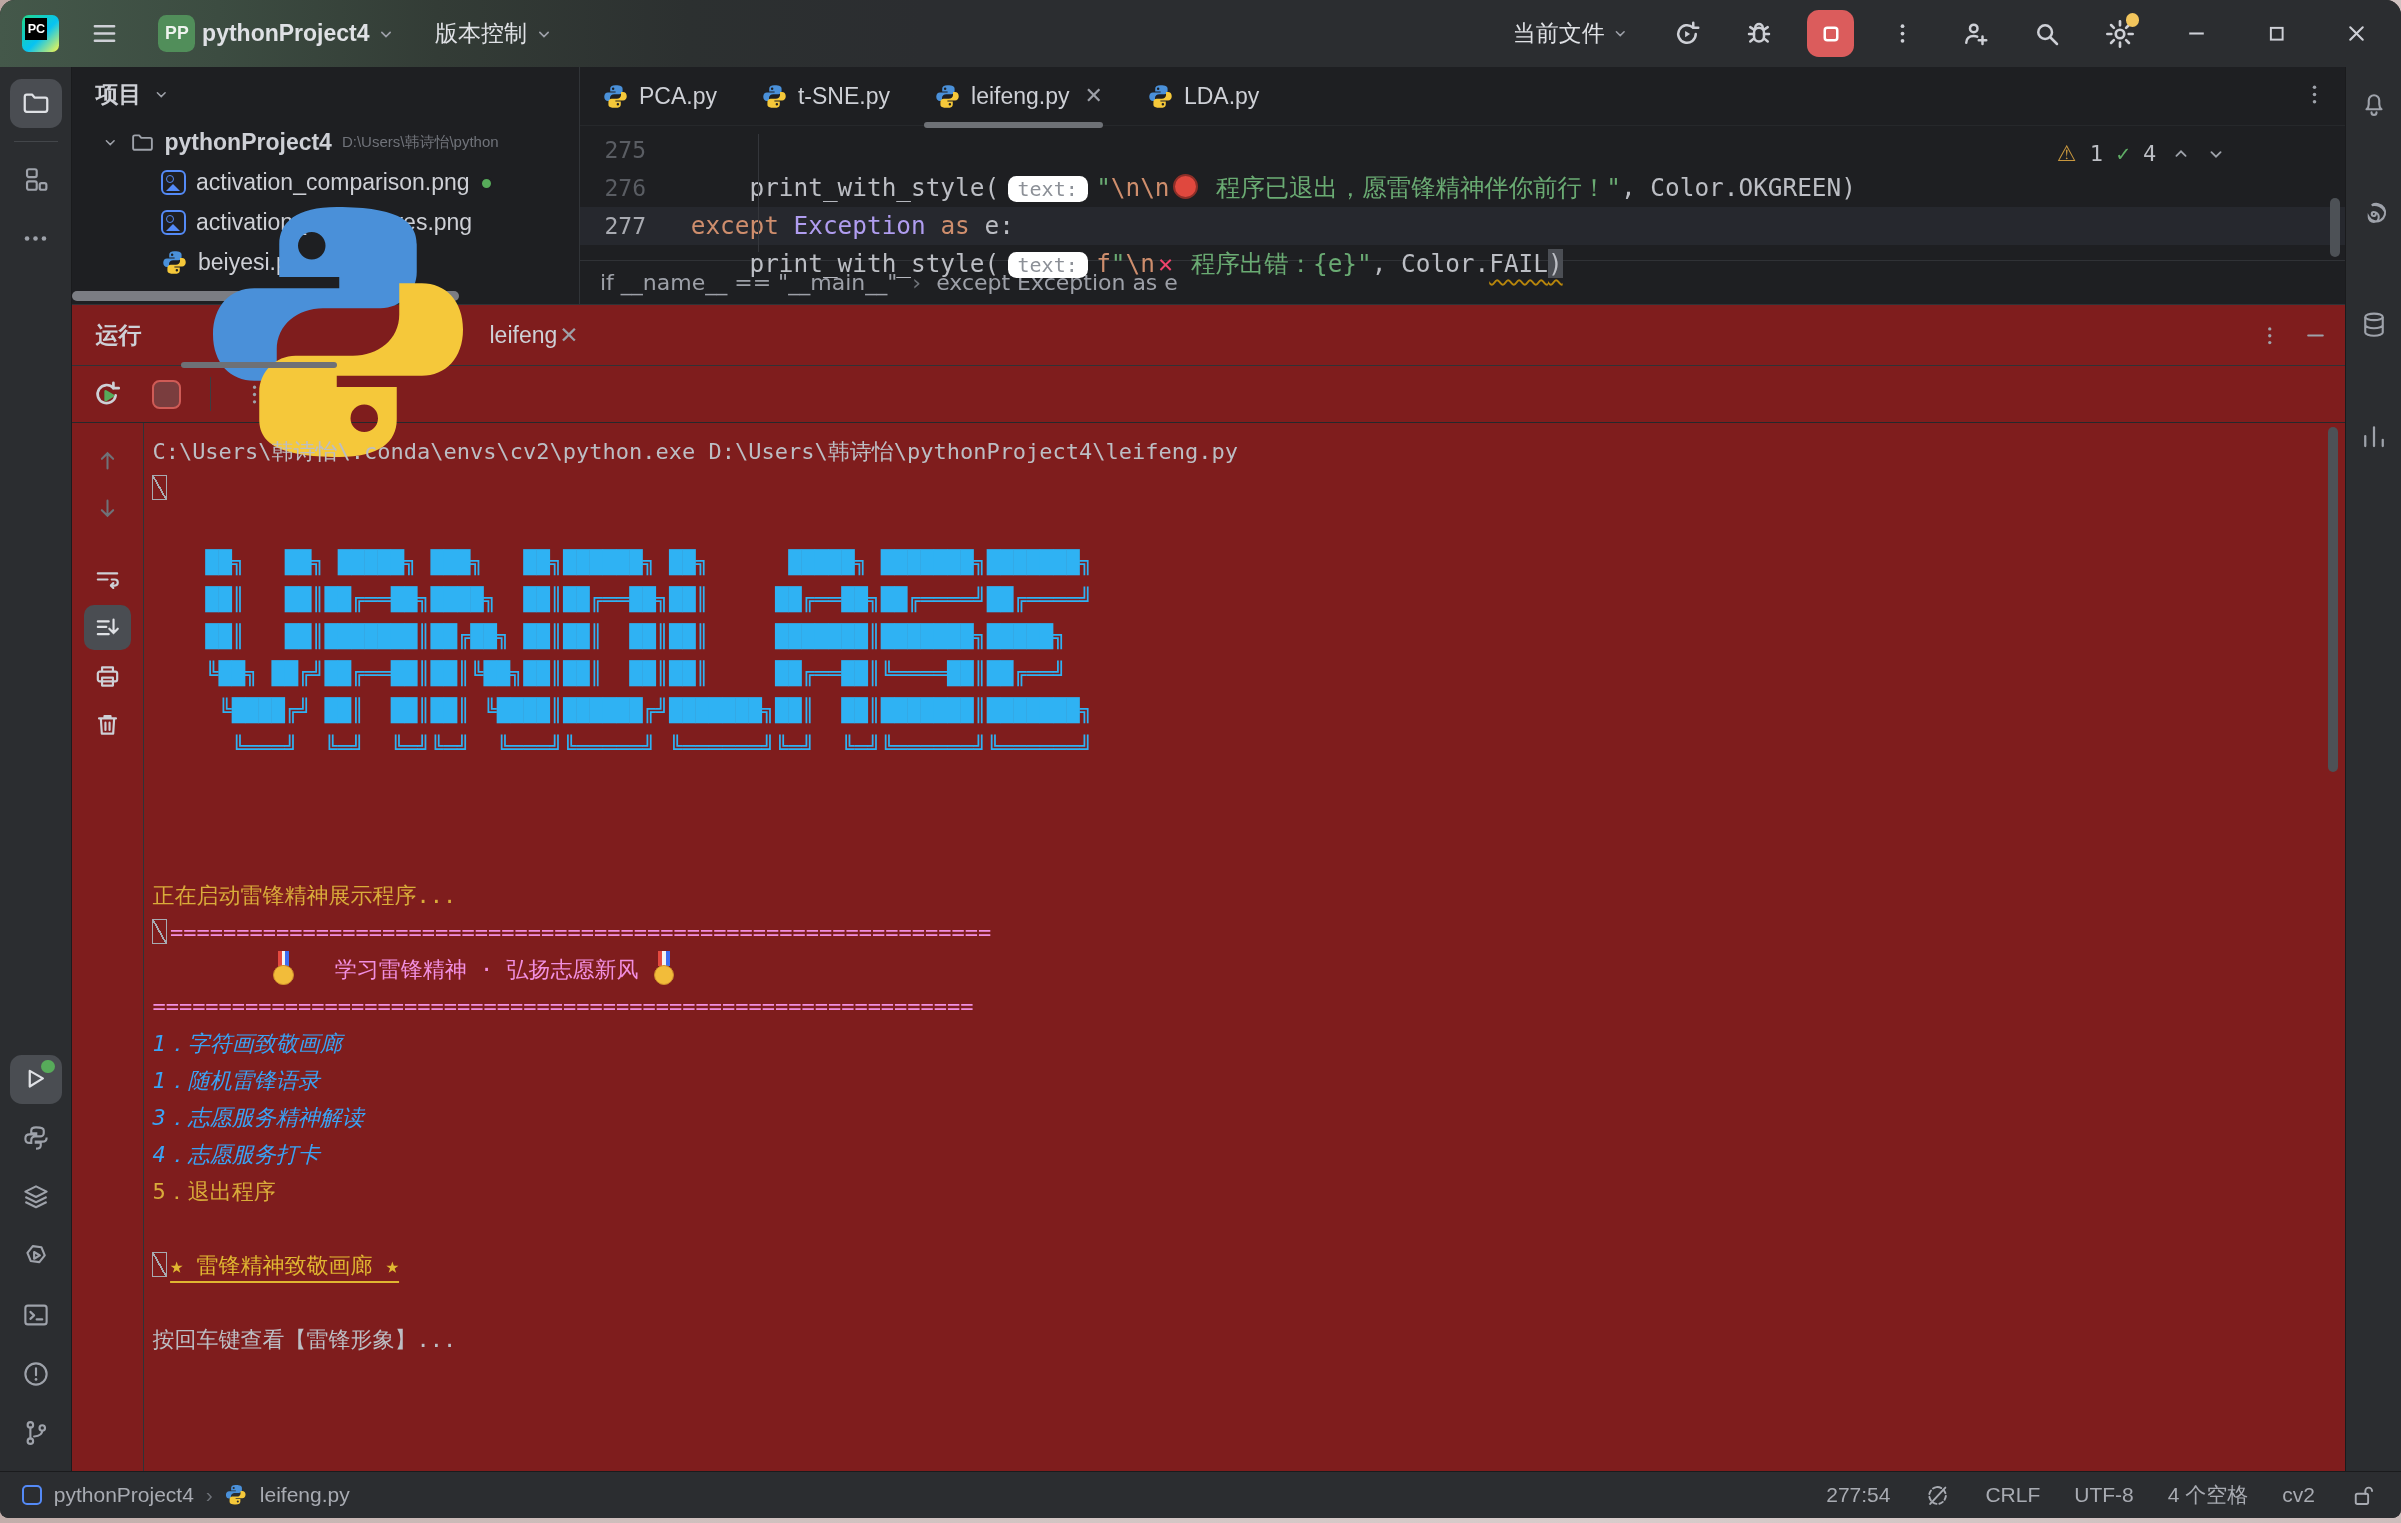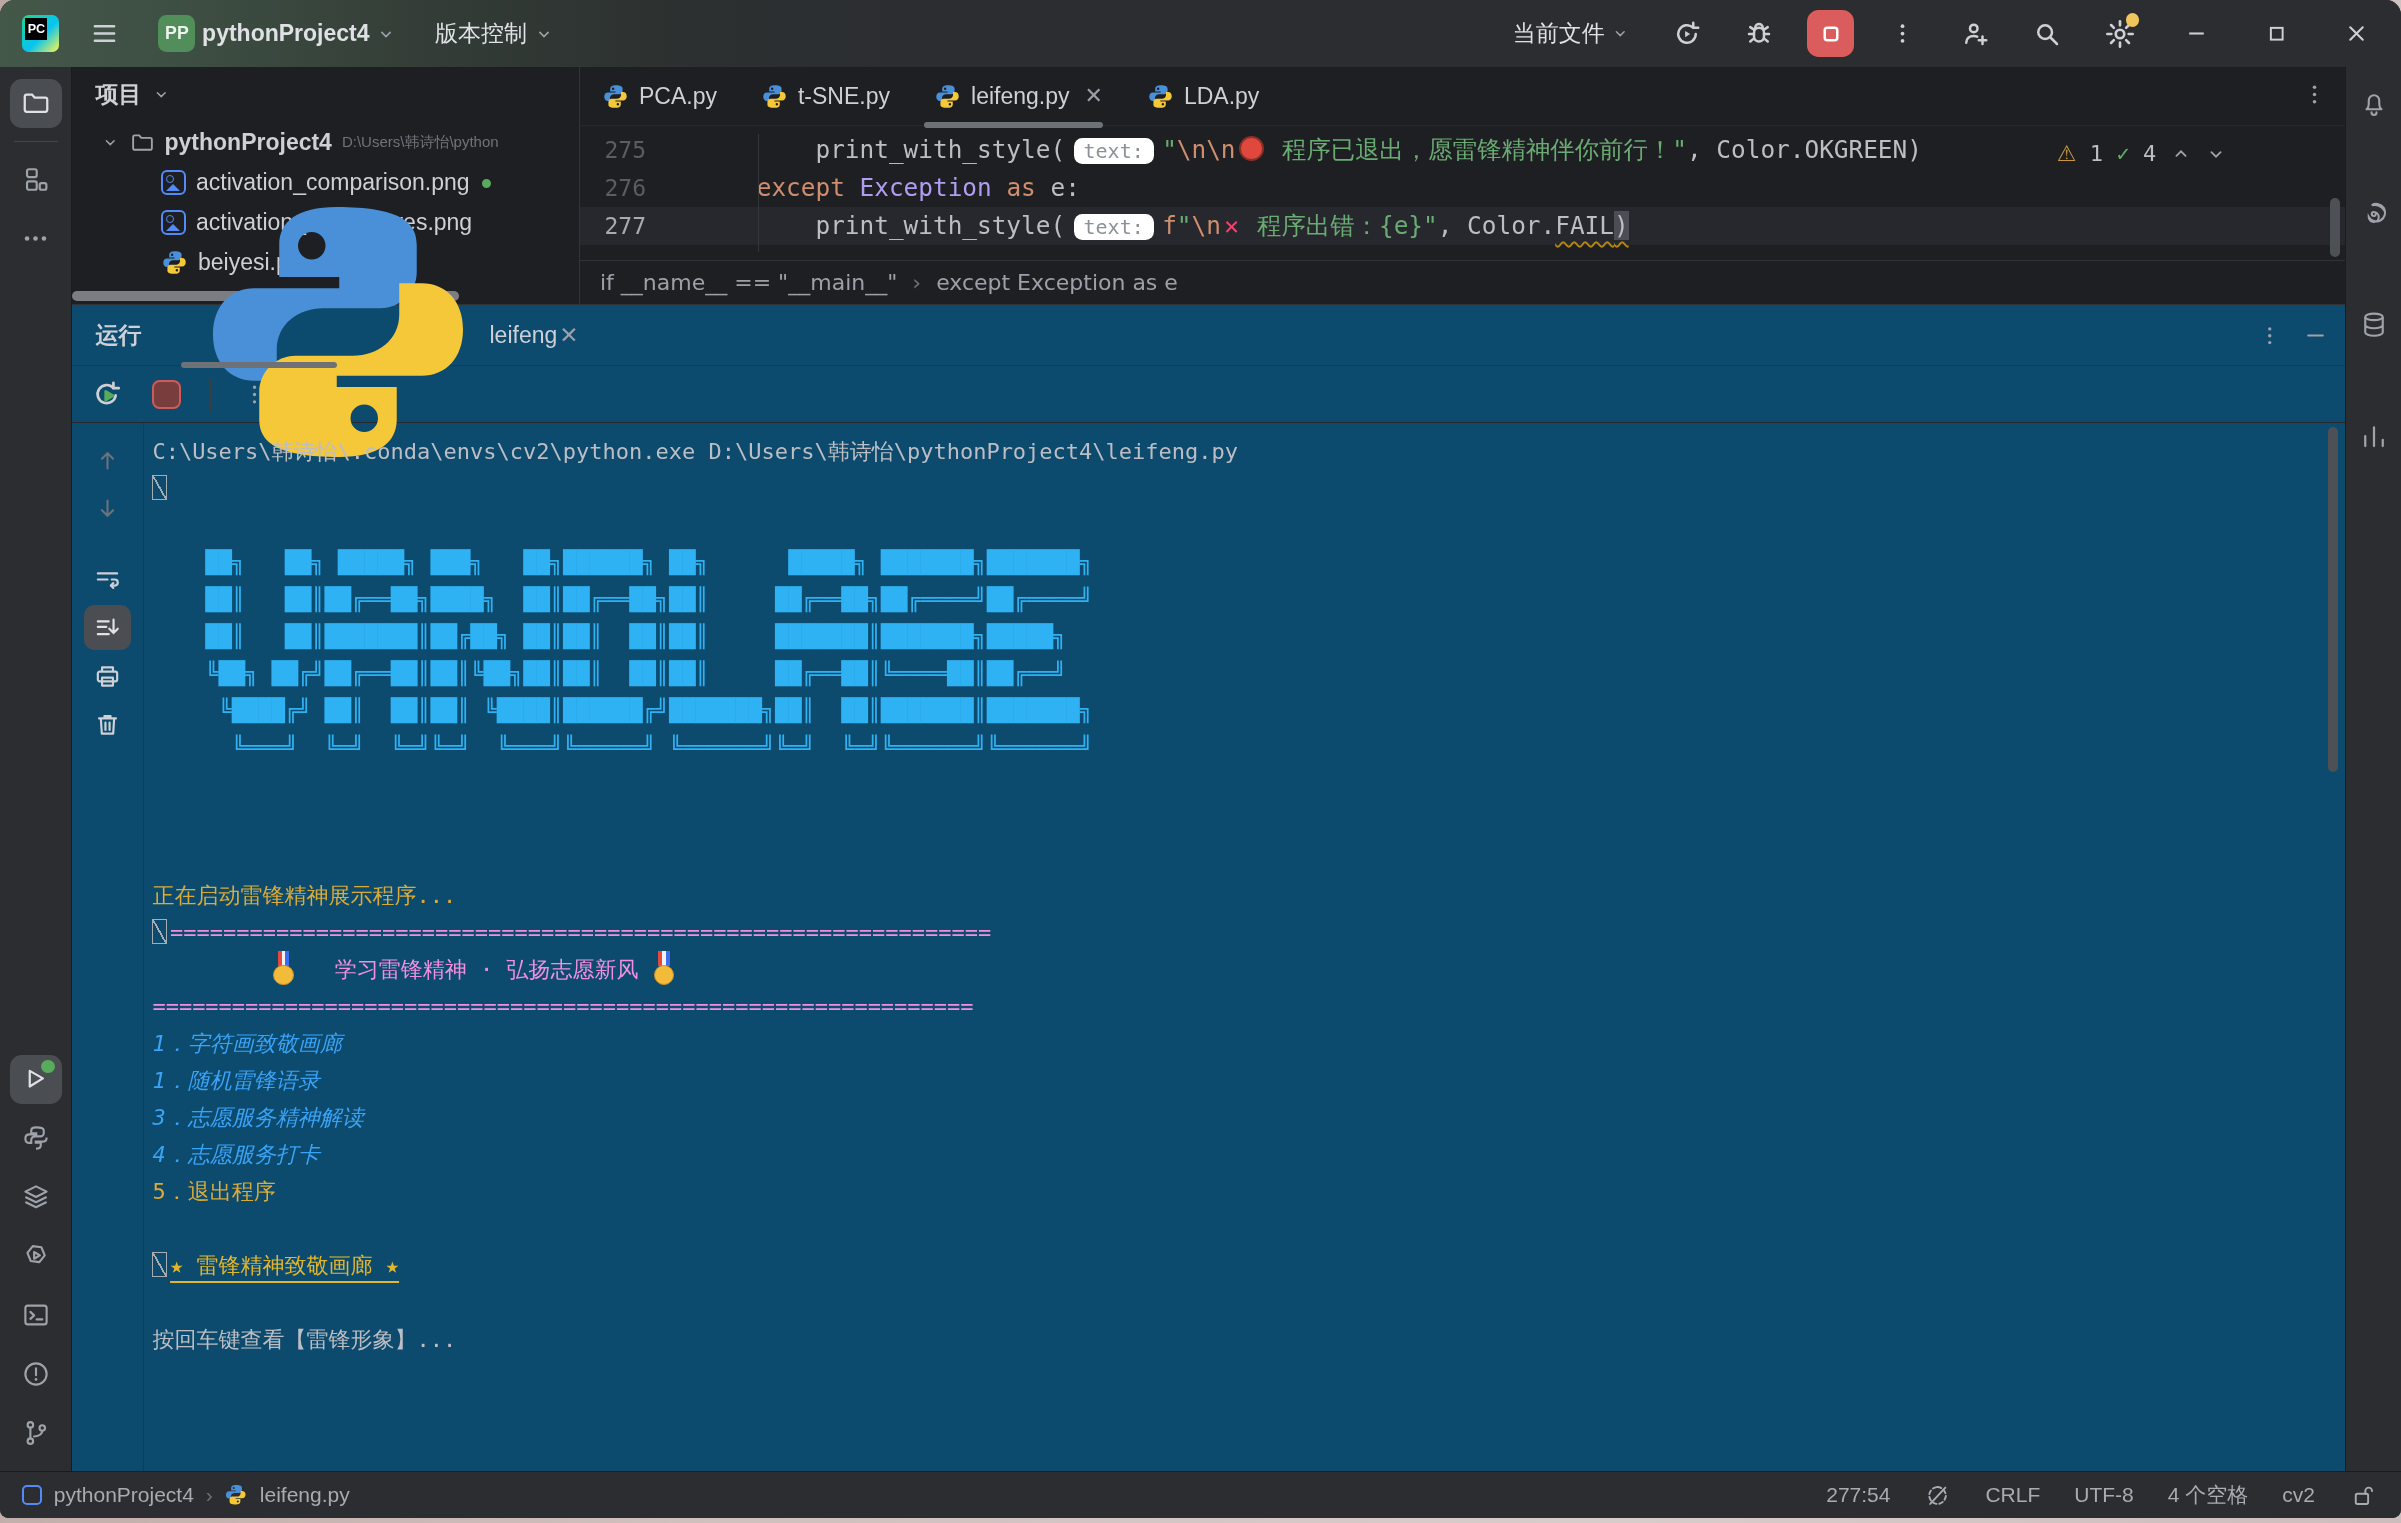--- a/index.html
+++ b/index.html
@@ -66,21 +66,21 @@
   #centercol { position:absolute; left:580px; top:67px; width:1765px; height:237px; background:#1e1f22; }
   #tabbar { height:59px; display:flex; align-items:center; color:#ced0d6; font-size:23px;
     border-bottom:0.8px solid #26282b; position:relative; }
   .tab { display:flex; align-items:center; gap:10px; padding:0 22px; height:59px; position:relative; }
   .tab .close { color:#9da0a8; font-size:22px; margin-left:5px; }
   .tabline { position:absolute; bottom:-2.5px; left:11.8px; right:22px; height:5.9px; border-radius:3.4px;
     background:#6e7176; }
   .tab-kebab { position:absolute; right:18.5px; top:15px; }
   #editor { position:relative; height:134px; font-family:"DejaVu Sans Mono","Liberation Mono",monospace;
     font-size:24.4px; color:#bcbec4; padding-top:5px; }
-  .crow { display:flex; height:38px; line-height:38px; white-space:pre; }
+  .crow { display:flex; height:38px; line-height:38px; white-space:pre;flex-direction:column; }
   .crow.cur { background:#26282e; }
   .cnum { width:66px; text-align:right; color:#5a5d63; flex:none; font-size:23px; }
   .crow.cur .cnum { color:#a9abb2; }
   .ctext { padding-left:52px; }
   .ck { color:#cf8e6d; } .ccls { color:#b09df0; } .cstr { color:#6aab73; } .cesc { color:#cf8e6d; }
   .cinlay { background:#ffffff; color:#8c9097; border-radius:8.4px; padding:0.8px 10px; margin:0 8.4px;
     font-size:20px; }
   .stopdot { display:inline-block; width:25px; height:25px; border-radius:50%; background:#e0483e;
     border:2.5px solid #8c2f28; vertical-align:-3.4px; margin:0 3.4px; }
   .xmark { color:#f0436d; font-weight:bold; margin:0 3.4px; }
@@ -91,21 +91,21 @@
     font-size:22px; color:#bcbec4; }
   .warnico { color:#c8973f; font-family:"DejaVu Sans",sans-serif; }
   .okico { color:#5fad65; font-weight:bold; }
   .ed-thumb { position:absolute; right:5px; top:72px; width:10px; height:59px; background:#4d5156;
     border-radius:5px; }
   #breadcrumb { height:43px; border-top:0.8px solid #303236; display:flex; align-items:center; gap:15px;
     color:#9da0a8; font-size:22px; padding-left:20px; font-family:"DejaVu Sans","Liberation Sans",sans-serif; }
   .bc-sep { color:#6f7379; }
 
   
-  #runpanel { position:absolute; left:72px; top:304px; width:2273px; height:1167px; background:#0c4a6e;
+  #runpanel { position:absolute; left:72px; top:304px; width:2273px; height:1167px; background:#7f1d1d;
     border-top:0.8px solid #303236; }
   #runheader { height:61px; display:flex; align-items:center; color:#ced0d6; font-size:23px;
     border-bottom:0.8px solid #303236; position:relative; }
   .run-title { padding:0 29px 0 23.5px; font-weight:600; }
   .runtab { display:flex; align-items:center; gap:2px; height:61px; padding:0 17px; position:relative; }
   .runtab .pywrap { position:relative; }
   .runtab .gd { position:absolute; right:-5.9px; top:-5px; width:13.4px; height:13.4px; border-radius:50%;
     background:#57ab5a; border:2.5px solid #1e1f22; }
   .runtabline { position:absolute; bottom:-2.5px; left:10px; width:156px; height:5.9px; border-radius:3.4px;
     background:#6e7176; }

